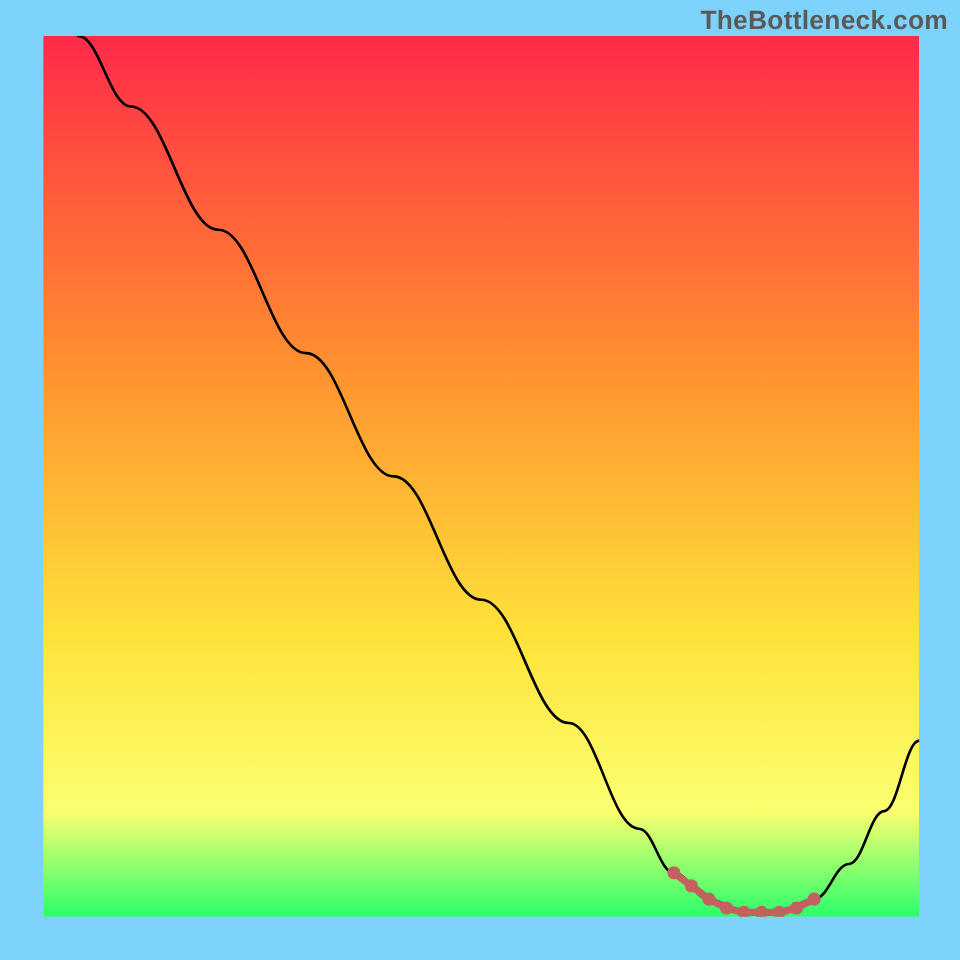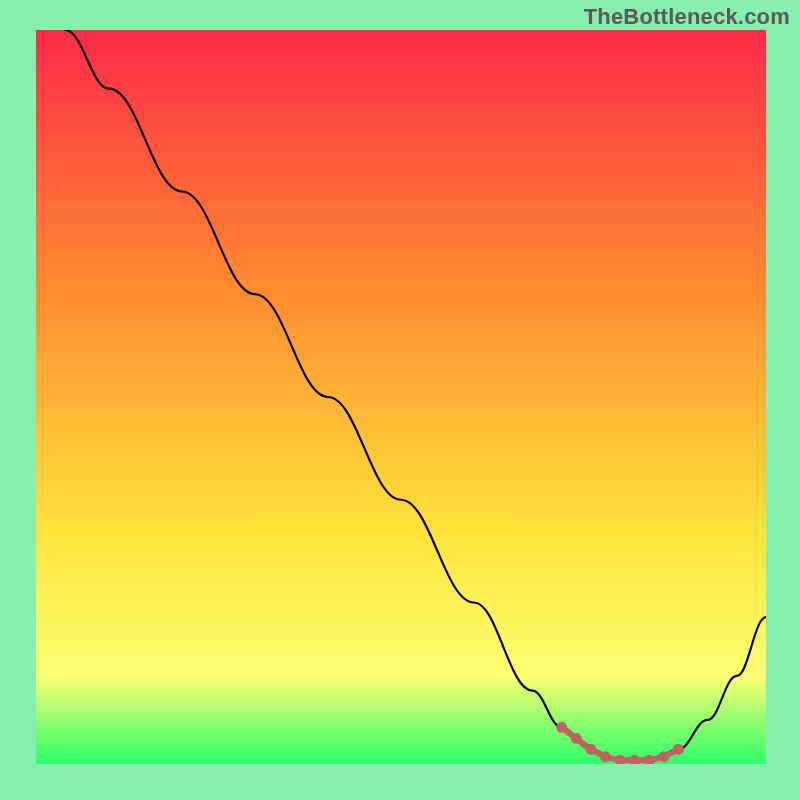--- a/index.html
+++ b/index.html
@@ -7,21 +7,21 @@
     padding: 0;
     width: 800px;
     height: 800px;
     background: #000;
     font-family: Arial, Helvetica, sans-serif;
   }
   .frame {
     position: relative;
     width: 800px;
     height: 800px;
-    background: #86efac;
+    background: #7dd3fc;
   }
   .attribution {
     position: absolute;
     top: 4px;
     right: 10px;
     color: #5a5a5a;
     font-size: 22px;
     font-weight: bold;
     letter-spacing: 0.2px;
   }

